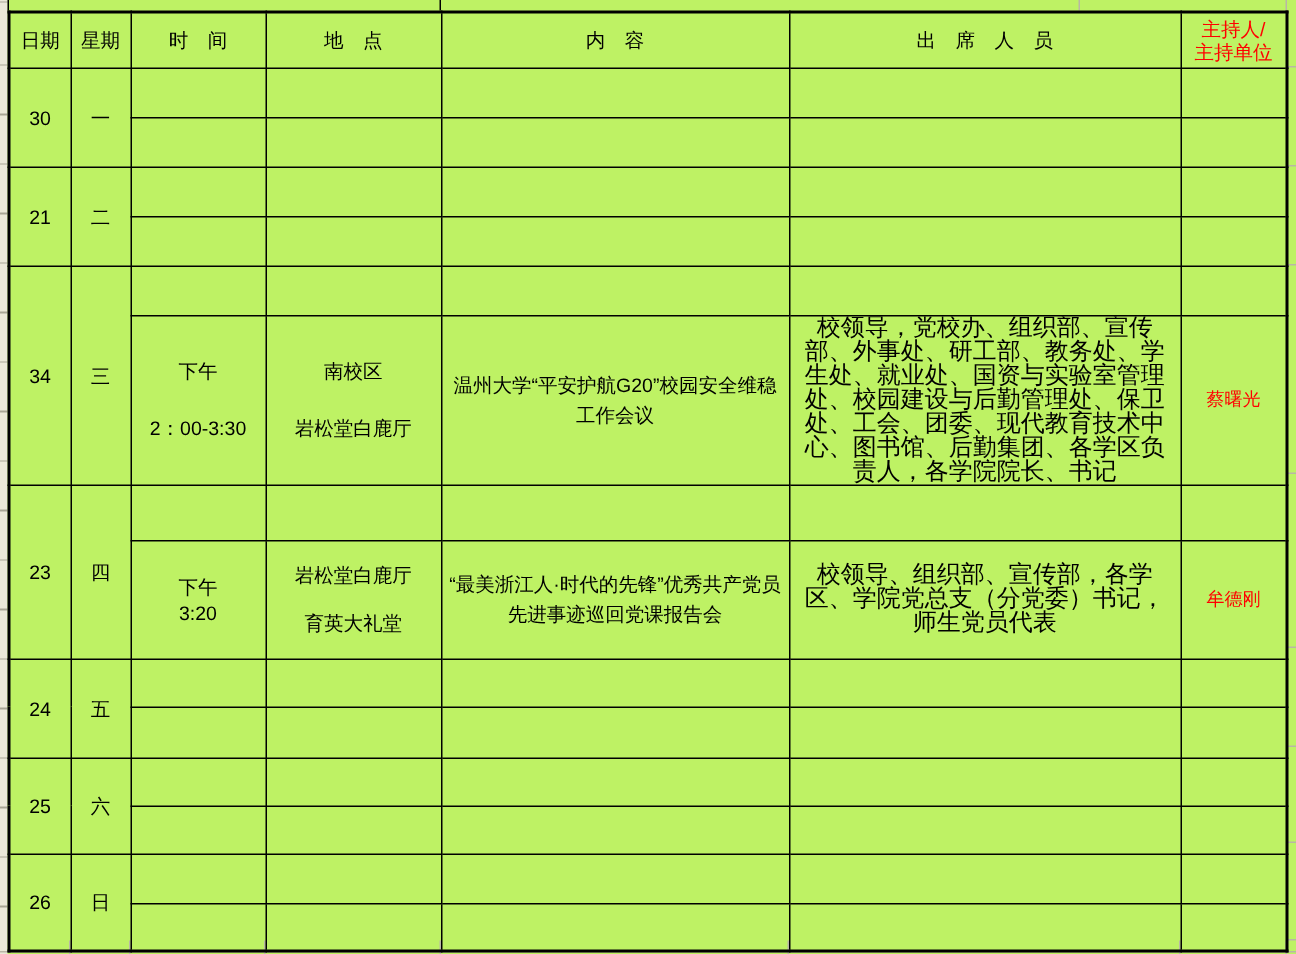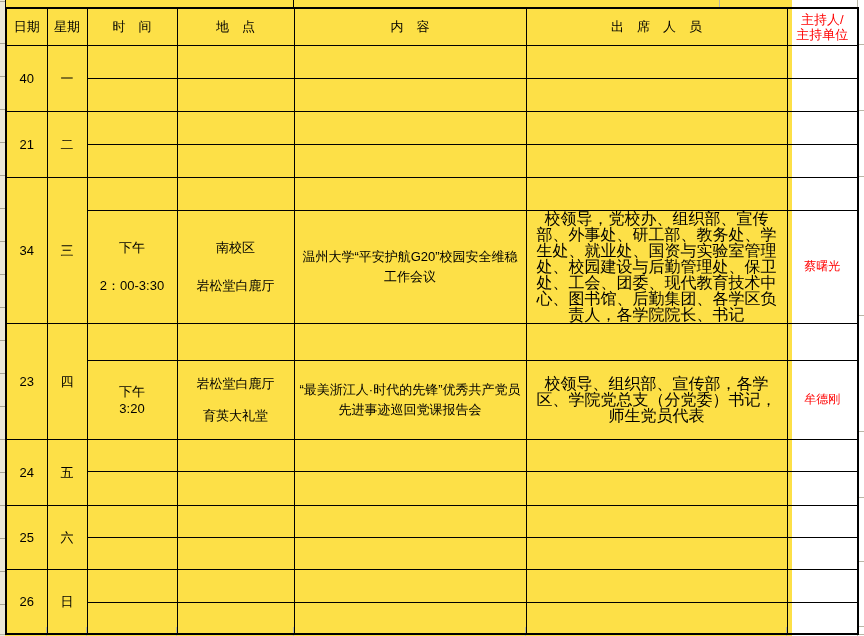--- a/index.html
+++ b/index.html
@@ -2,21 +2,21 @@
 <html><head>
 <meta charset="utf-8">
 <style>
   * { margin:0; padding:0; box-sizing:border-box; }
   html,body { width:864px; height:636px; }
   body {
     font-family: "Liberation Sans", "DejaVu Sans", sans-serif;
     background:#ffffff; color:#000;
     position:relative; overflow:hidden;
   }
-  #canvas { position:absolute; left:0; top:0; width:792px; height:636px; background:#fde047; }
+  #canvas { position:absolute; left:0; top:0; width:864px; height:636px; background:#bef264; }
 
   
   .left-strip {
     position:absolute; left:0; top:0; width:5px; height:636px;
     background-color:#ebe8d8;
     background-image: repeating-linear-gradient(to bottom, rgba(0,0,0,0) 0 32px, #a9a695 32px 33px);
     background-position: 0 11px;
   }
   
   .gl { position:absolute; background:#b9b6a6; }
@@ -101,21 +101,21 @@
       <th>星期</th>
       <th>时　间</th>
       <th>地　点</th>
       <th>内　容</th>
       <th>出　席　人　员</th>
       <th class="host-h">主持人/
 主持单位</th>
     </tr>
 
     <tr class="h33">
-      <td rowspan="2">40</td>
+      <td rowspan="2">30</td>
       <td rowspan="2">一</td>
       <td></td>
       <td></td>
       <td class="content-c"></td>
       <td class="attendees-c"></td>
       <td class="host-c"></td>
     </tr>
     <tr class="h33">
       <td></td>
       <td></td>

